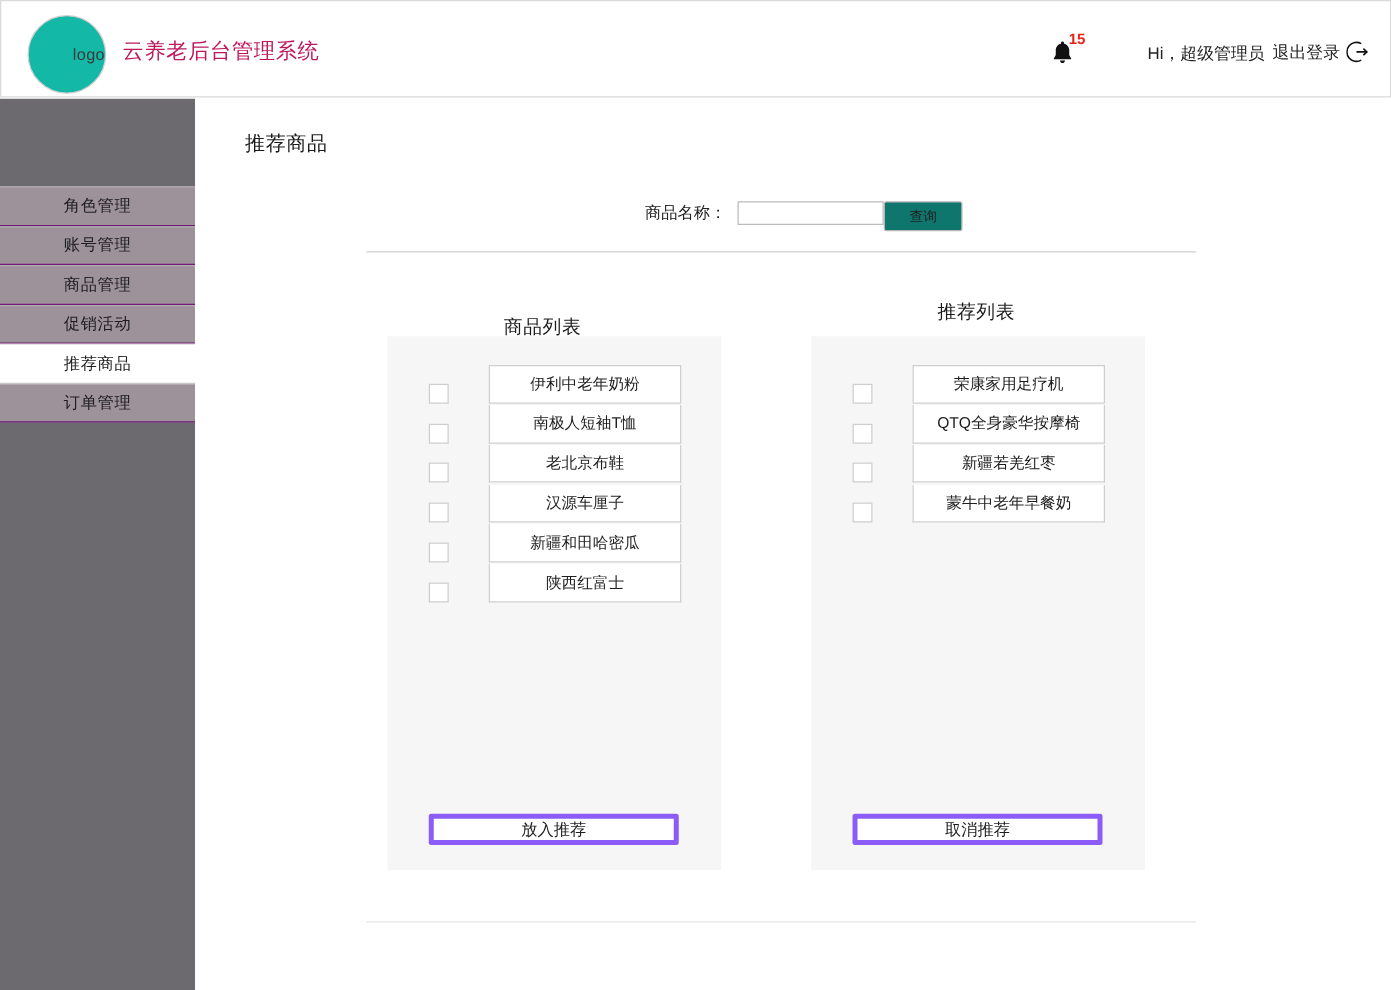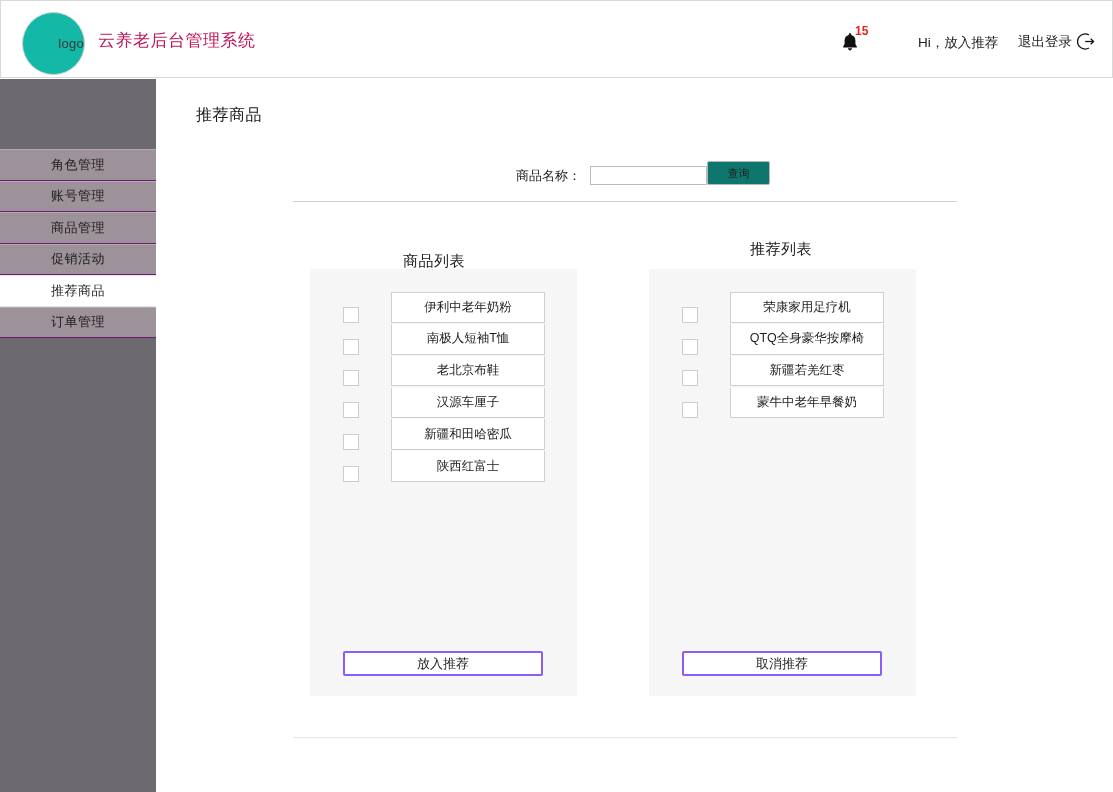--- a/index.html
+++ b/index.html
@@ -130,21 +130,21 @@
     left: 40px; top: 26px;
     font-size: 16px;
     color: #1a1a1a;
     letter-spacing: 0.5px;
   }
 
   
   #search-row {
     position: absolute;
     left: 360px; top: 82px;
-    display: flex; align-items: flex-end;
+    display: flex; align-items: flex-start;
   }
   #search-label {
     font-size: 13px;
     color: #222222;
     margin-right: 9px;
     white-space: nowrap;
   }
   #search-input {
     width: 117px; height: 19px;
     border: 1px solid #bcbcbc;
@@ -229,21 +229,21 @@
     white-space: nowrap;
   }
   .row-box.stacked { border-top: none; }
 
   .panel-action {
     position: absolute;
     left: 33px;
     bottom: 20px;
     width: 200px;
     height: 25px;
-    border: 2px solid #8b5cf6;
+    border: 4px solid #8b5cf6;
     border-radius: 2px;
     background: #ffffff;
     font-size: 13px;
     font-family: "Liberation Sans", sans-serif;
     color: #1d1d1d;
     cursor: pointer;
     display: flex; align-items: center; justify-content: center;
   }
 </style>
 </head>
@@ -258,21 +258,21 @@
     <div id="app-title">云养老后台管理系统</div>
 
     <div id="bell-wrap">
       <svg id="bell-icon" viewBox="0 0 20 22">
         <path d="M10 1.2c-.75 0-1.35.6-1.35 1.35v.6C5.9 3.7 4 6.1 4 9v4.3L2.3 16.3c-.2.35.05.8.46.8h14.48c.41 0 .66-.45.46-.8L16 13.3V9c0-2.9-1.9-5.3-4.65-5.85v-.6c0-.75-.6-1.35-1.35-1.35z" fill="#111111"></path>
         <path d="M7.7 18c.25 1.4 1.2 2.4 2.3 2.4s2.05-1 2.3-2.4z" fill="#111111"></path>
       </svg>
       <span id="bell-badge">15</span>
     </div>
 
-    <div id="greeting">Hi，放入推荐</div>
+    <div id="greeting">Hi，超级管理员</div>
 
     <div id="logout-wrap">
       <span id="logout-label">退出登录</span>
       <svg id="logout-icon" viewBox="0 0 20 20">
         <path d="M12.6 3.1A8 8 0 1 0 12.6 16.9" fill="none" stroke="#111111" stroke-width="1.35"></path>
         <line x1="8.6" y1="10" x2="17.2" y2="10" stroke="#111111" stroke-width="1.35"></line>
         <polyline points="14.4,7.2 17.4,10 14.4,12.8" fill="none" stroke="#111111" stroke-width="1.35"></polyline>
       </svg>
     </div>
   </div>

